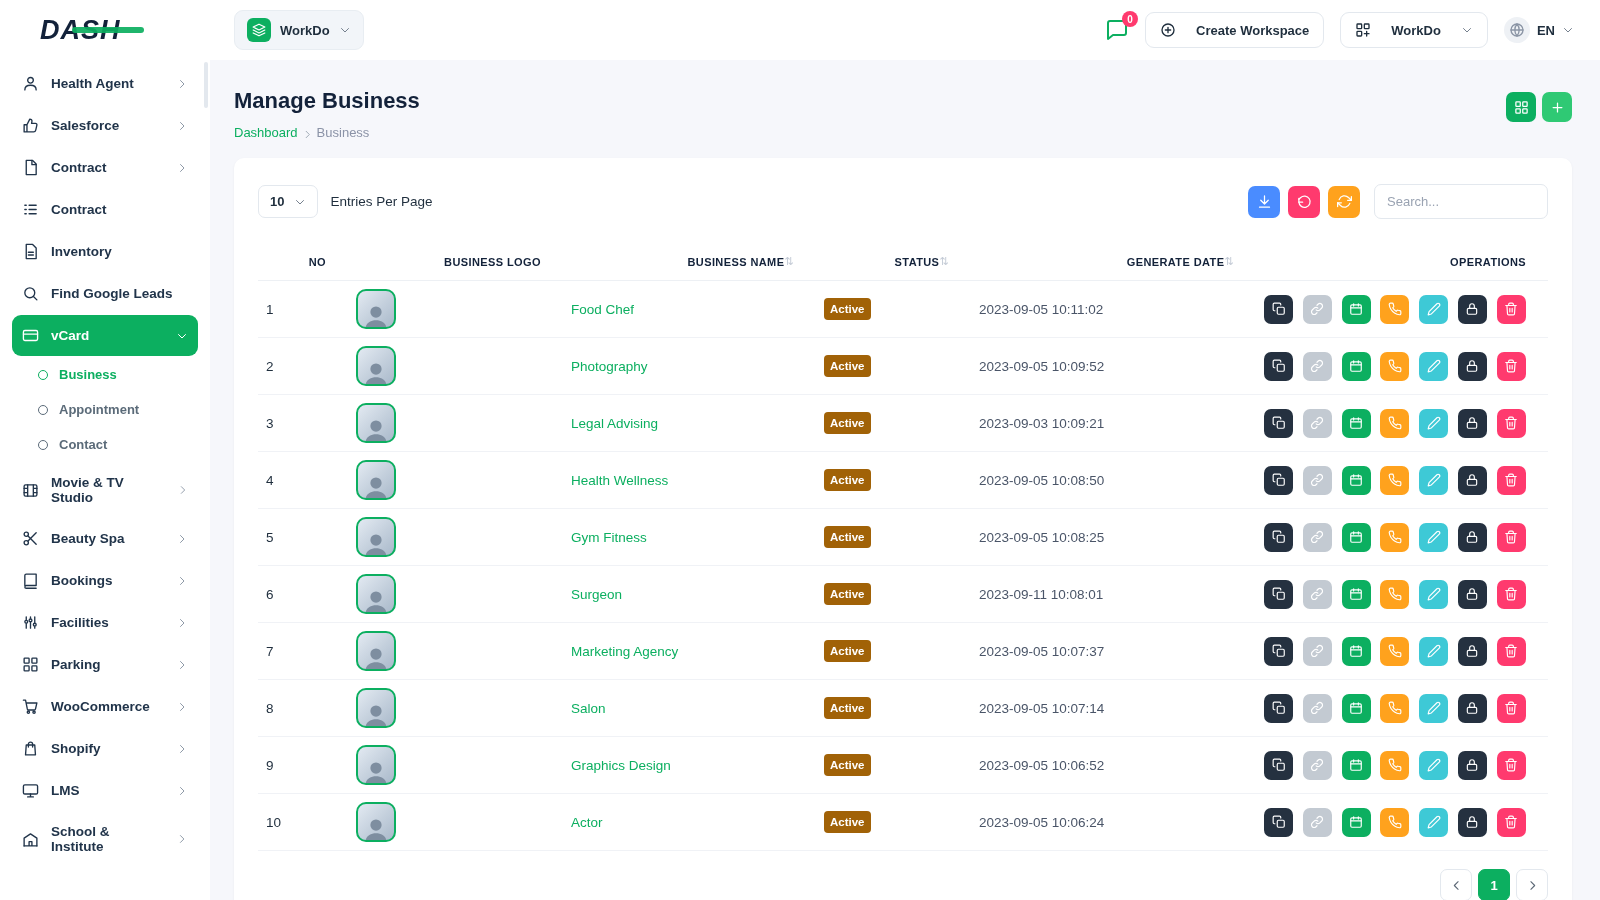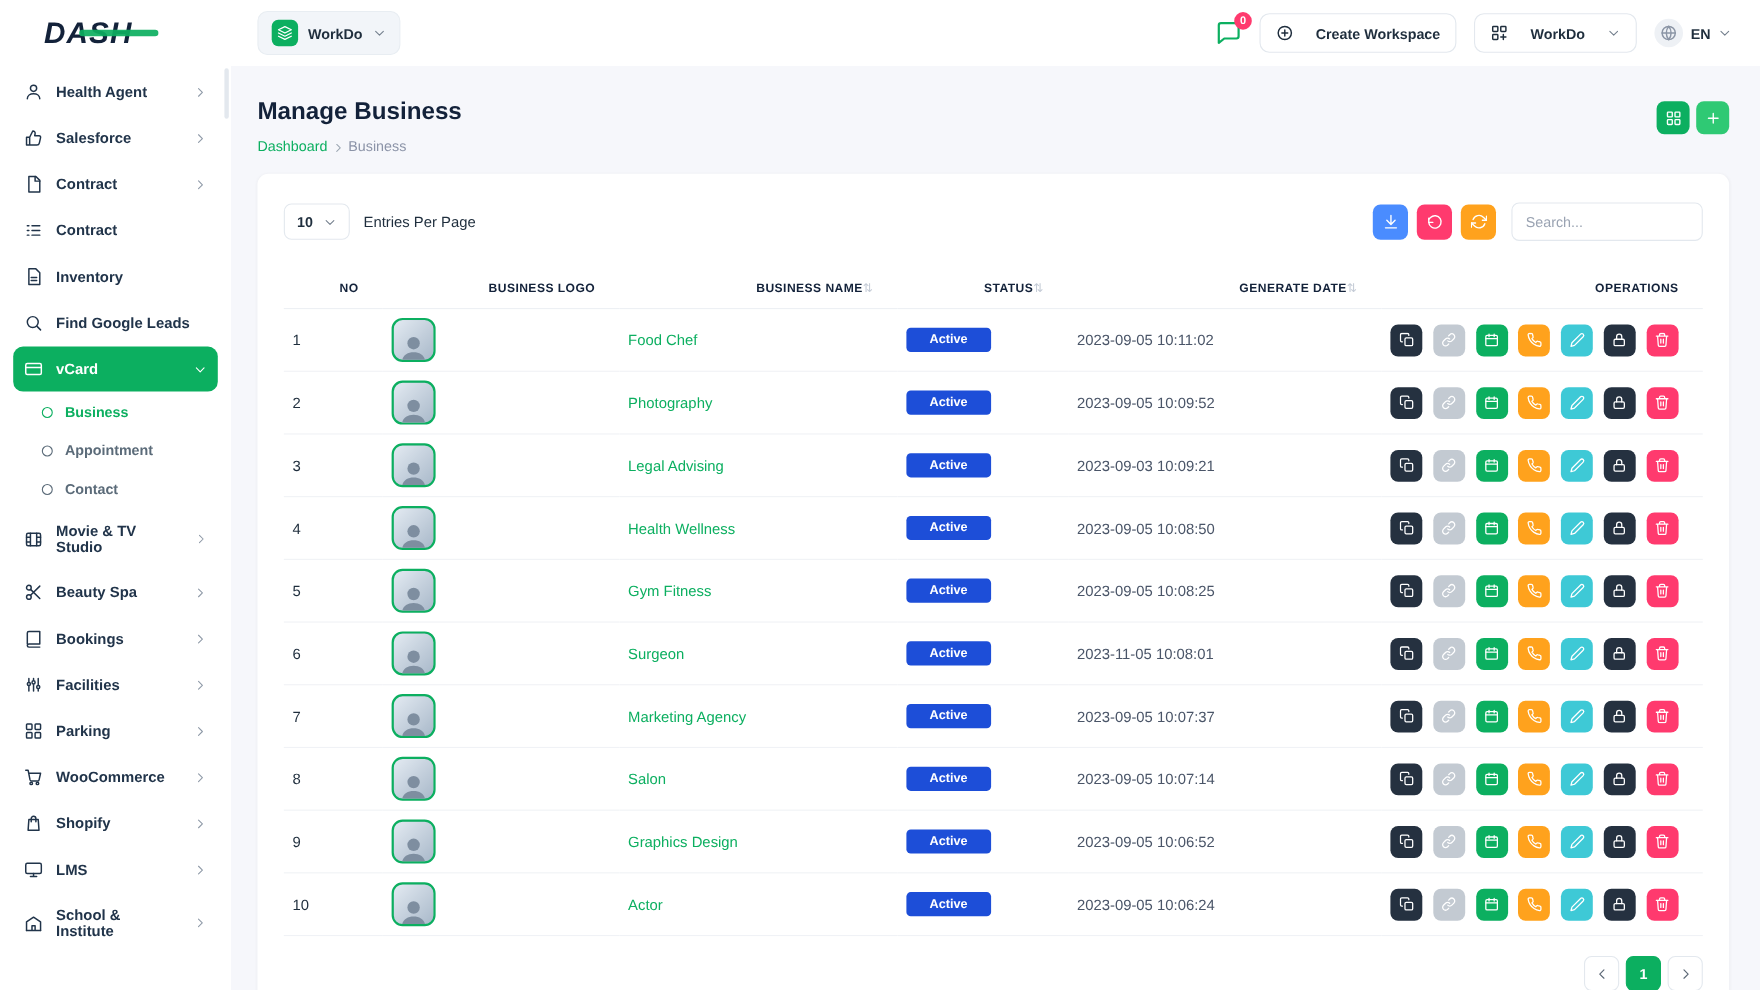--- a/index.html
+++ b/index.html
@@ -79,21 +79,21 @@
      padding:12px 8px;border-bottom:1px solid #edf0f4}
   .th-wrap{display:flex;align-items:center;justify-content:flex-end;padding-right:14px}
   .sort{color:#c4cbd6;font-size:11px;font-weight:400;cursor:pointer}
   td{padding:8px;border-bottom:1px solid #f0f2f6;font-size:13.5px;vertical-align:middle}
   .c-no{color:#1f2e3d}
   .avatar{width:40px;height:40px;border-radius:10px;border:2px solid #0caf60;box-sizing:border-box;
           background:linear-gradient(135deg,#e3eaf2 0%,#a9b9ca 100%);display:flex;align-items:flex-end;
           justify-content:center;overflow:hidden}
   .avatar svg{width:30px;height:30px;color:#7e8ea0;margin-bottom:-5px}
   .biz-link{color:#0caf60;font-weight:400;text-decoration:none;cursor:pointer}
-  .badge{background:#1d4ed8;color:#fff;font-size:11.5px;font-weight:600;padding:5px 21px;border-radius:4px;display:inline-block}
+  .badge{background:#a16207;color:#fff;font-size:11.5px;font-weight:600;padding:5px 6px;border-radius:4px;display:inline-block}
   .c-date{color:#4a5568}
   .c-ops{white-space:nowrap}
   .op{width:29px;height:29px;border-radius:7px;margin-right:6px;display:inline-flex;align-items:center;
       justify-content:center;color:#fff;vertical-align:middle}
   .op svg{width:14px;height:14px}
   .op-dark{background:#253140}.op-gray{background:#c3cad2}.op-green{background:#0caf60}
   .op-orange{background:#ffa21d}.op-cyan{background:#3ec9d6}.op-pink{background:#ff3a6e}
 
   .pagination{display:flex;justify-content:flex-end;gap:6px;margin-top:18px}
   .pg{min-width:32px;height:32px;border:1px solid #e3e8ee;background:#fff;border-radius:7px;display:flex;
@@ -818,21 +818,21 @@
             <td class="c-no">6</td>
             <td>
                 <span class="avatar">
                   <svg class="icf">
                     <use href="#i-user-fill"></use>
                   </svg>
                 </span>
               </td>
             <td><a class="biz-link">Surgeon</a></td>
             <td><span class="badge">Active</span></td>
-            <td class="c-date">2023-11-05 10:08:01</td>
+            <td class="c-date">2023-09-11 10:08:01</td>
             <td class="c-ops">
               <button class="op op-dark">
                   <svg class="ic">
                     <use href="#i-copy"></use>
                   </svg>
                 </button>
               <button class="op op-gray">
                   <svg class="ic">
                     <use href="#i-link"></use>
                   </svg>

